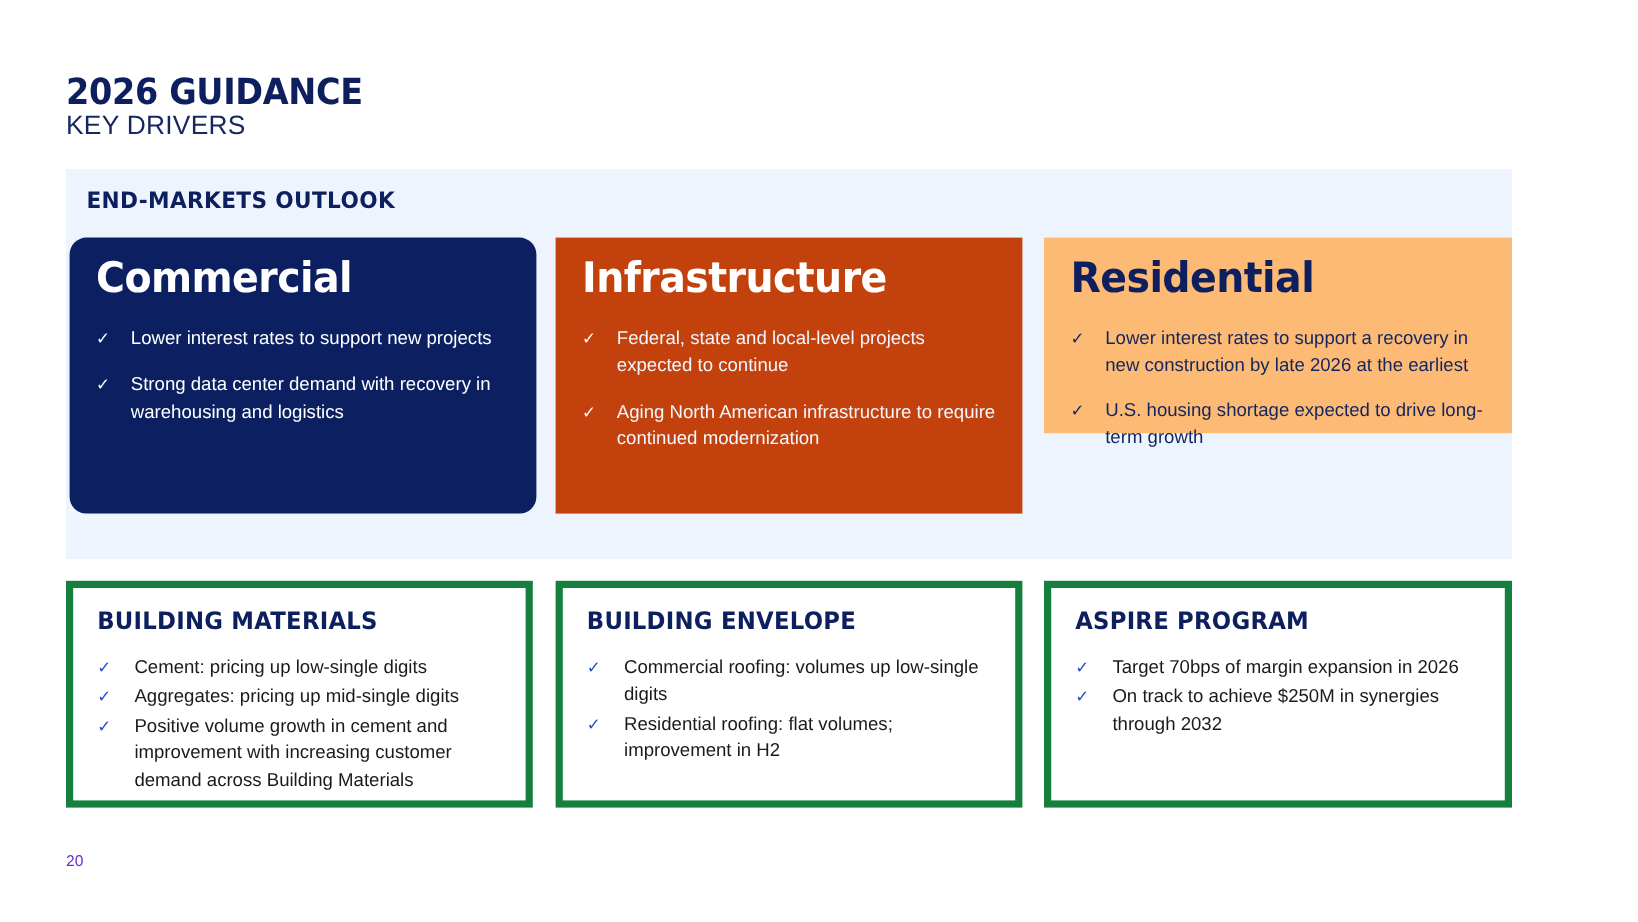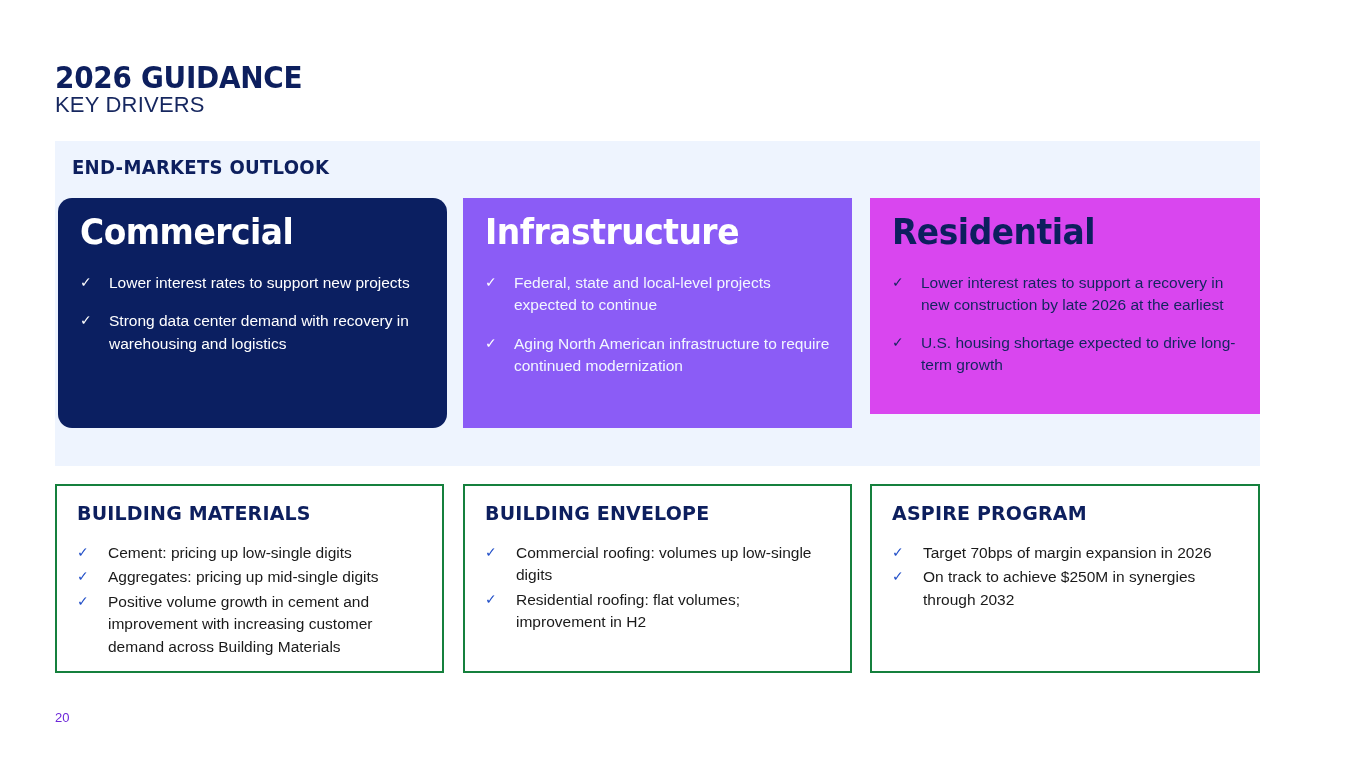--- a/index.html
+++ b/index.html
@@ -41,22 +41,22 @@
     font-size: 19px; font-weight: bold;
     letter-spacing: 0.3px;
     color: #0d1f5e;
     transform: scaleX(0.95); transform-origin: left center;
     white-space: nowrap;
   }
 
   
   .top-card { position: absolute; padding: 16px 22px 10px 22px; }
   #card-commercial     { left: 58px;  top: 198px; width: 389px; height: 230px; background: #0b1f61; border-radius: 14px; }
-  #card-infrastructure { left: 463px; top: 198px; width: 389px; height: 230px; background: #8b5cf6; }
-  #card-residential    { left: 870px; top: 198px; width: 390px; height: 216px; background: #d946ef; }
+  #card-infrastructure { left: 463px; top: 198px; width: 389px; height: 230px; background: #c2410c; }
+  #card-residential    { left: 870px; top: 198px; width: 390px; height: 163px; background: #fdba74; }
 
   .top-card h2 {
     font-family: "DejaVu Sans", sans-serif;
     font-size: 35px; font-weight: bold;
     letter-spacing: -0.5px;
     line-height: 1.08;
     transform: scaleX(0.94); transform-origin: left center;
     white-space: nowrap;
     margin-bottom: 20px;
   }
@@ -82,21 +82,21 @@
   #card-infrastructure .bullets li { margin-bottom: 16px; color: #f2f6ff; }
   #card-infrastructure .bullets .ck { color: #ffffff; }
 
   #card-residential .bullets li { margin-bottom: 15px; color: #13255e; }
   #card-residential .bullets .ck { color: #13255e; }
 
   
   .bot-card {
     position: absolute; top: 484px; height: 189px;
     background: #ffffff;
-    border: 2px solid #15803d;
+    border: 6px solid #15803d;
     padding: 15px 20px 10px 20px;
   }
   #card-materials { left: 55px;  width: 389px; }
   #card-envelope  { left: 463px; width: 389px; }
   #card-aspire    { left: 870px; width: 390px; }
 
   .bot-card h3 {
     font-family: "DejaVu Sans", sans-serif;
     font-size: 20px; font-weight: bold;
     color: #0d1f5e;

